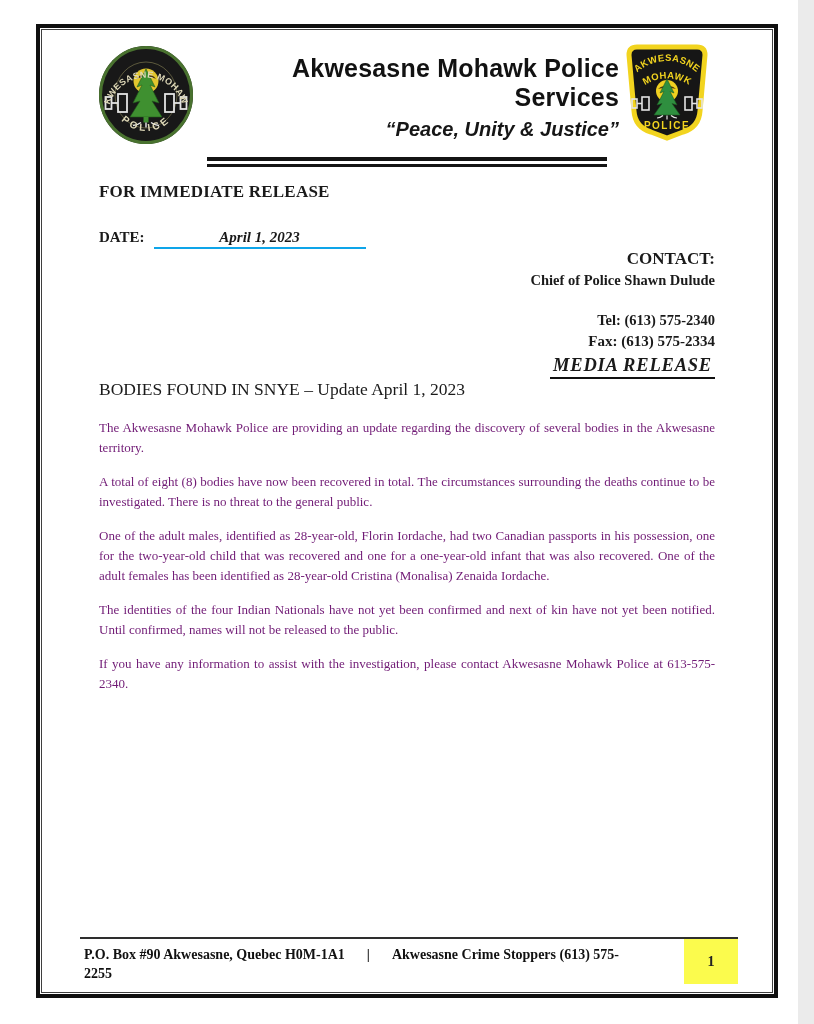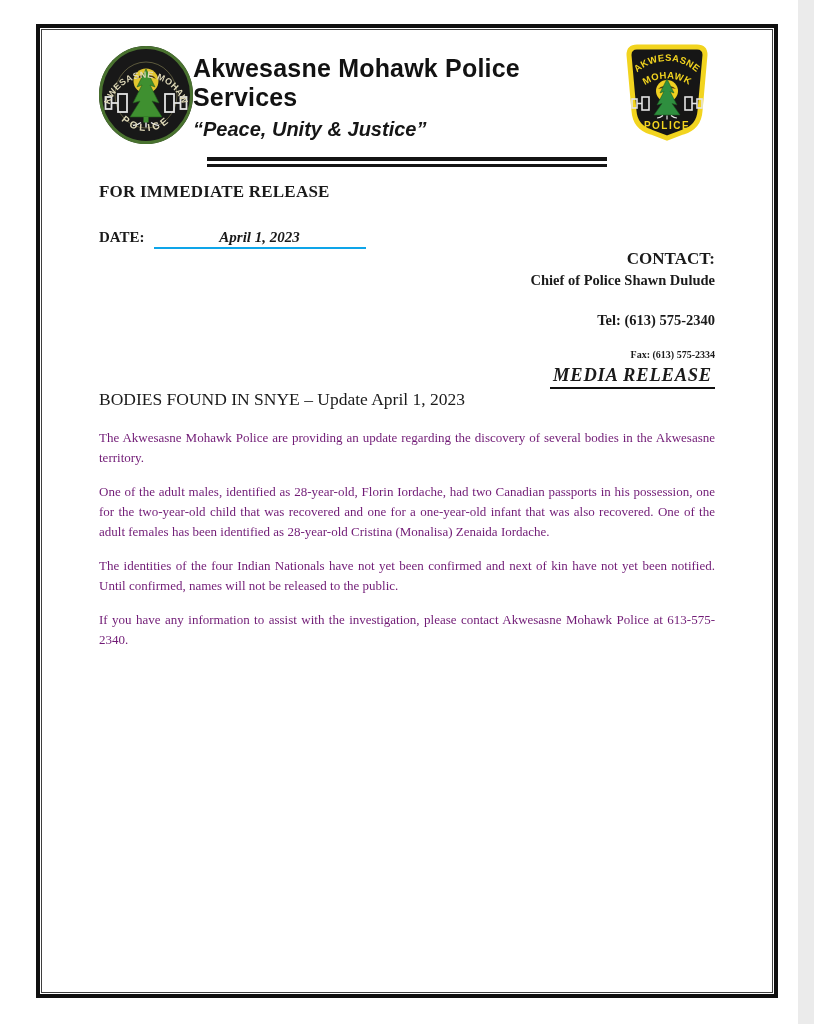--- a/index.html
+++ b/index.html
@@ -21,21 +21,21 @@
     background: #ffffff;
   }
   .page-inner {
     position: absolute; inset: 1px;
     border: 1px solid #3f3f3f;
     padding: 0 57px;
   }
   
   .header-row { margin-top: 15px; height: 101px; display: flex; align-items: flex-start; }
   .badge-left { width: 94px; flex: 0 0 auto; }
-  .title-block { flex: 1 1 auto; text-align: left; padding-top: 9px;
+  .title-block { flex: 1 1 auto; text-align: right; padding-top: 9px;
     font-family: "Liberation Sans", sans-serif; }
   .org-name { font-size: 25px; font-weight: bold; color: #121212; letter-spacing: 0.2px; }
   .tagline  { font-size: 20px; font-weight: bold; font-style: italic; margin-top: 6px; color: #161616; }
   .patch-right { width: 96px; flex: 0 0 auto; margin-top: -2px; }
   .divider {
     width: 400px; height: 10px; margin: 11px auto 0;
     border-top: 4px solid #141414; border-bottom: 3px solid #141414;
   }
   
   .release-row { margin-top: 15px; display: flex; justify-content: flex-end; flex-direction: column; }
@@ -43,21 +43,21 @@
   .date-row { margin-top: 27px; font-size: 15px; font-weight: bold; white-space: nowrap; }
   .date-line {
     display: inline-block; width: 212px; margin-left: 9px;
     border-bottom: 2px solid #0ea5e9; text-align: center;
     font-style: italic; padding-bottom: 1px;
   }
   .contact-col { text-align: right; font-weight: bold; }
   .contact-label { font-size: 17px; }
   .contact-name { font-size: 14.5px; margin-top: 3px; }
   .contact-tel  { font-size: 14.5px; margin-top: 23px; }
-  .contact-fax  { font-size: 10px; margin-top: 20px; }
+  .contact-fax  { font-size: 15px; margin-top: 4px; }
   
   .media-release { text-align: right; margin-top: 5px; }
   .media-release span {
     display: inline-block;
     font-size: 18.5px; font-weight: bold; font-style: italic;
     letter-spacing: 0.8px;
     border-bottom: 2.5px solid #111; padding: 0 3px 1px;
   }
   
   .headline { font-size: 17.5px; font-weight: normal; }
@@ -177,20 +177,29 @@
     </div>
 
     <div class="media-release">
       <span>MEDIA RELEASE</span>
     </div>
 
     <div class="headline">BODIES FOUND IN SNYE – Update April 1, 2023</div>
 
     <div class="body-paras">
       <p>The Akwesasne Mohawk Police are providing an update regarding the discovery of several bodies in the Akwesasne territory.</p>
+      <p>A total of eight (8) bodies have now been recovered in total.  The circumstances surrounding the deaths continue to be investigated.  There is no threat to the general public.</p>
       <p>One of the adult males, identified as 28-year-old, Florin Iordache, had two Canadian passports in his possession, one for the two-year-old child that was recovered and one for a one-year-old infant that was also recovered. One of the adult females has been identified as 28-year-old Cristina (Monalisa) Zenaida Iordache.</p>
       <p>The identities of the four Indian Nationals have not yet been confirmed and next of kin have not yet been notified. Until confirmed, names will not be released to the public.</p>
       <p>If you have any information to assist with the investigation, please contact Akwesasne Mohawk Police at 613-575-2340.</p>
     </div>
 
+    <div class="footer">
+      <div class="footer-text">
+        <span>P.O. Box #90 Akwesasne, Quebec H0M-1A1</span><span class="footer-sep">|</span><span>Akwesasne Crime Stoppers (613) 575-2255</span>
+      </div>
+      <div class="page-num-box" style="background: rgb(251, 251, 77);">
+        <span>1</span>
+      </div>
+    </div>
 
   </div>
 </div>
 
 </body></html>

